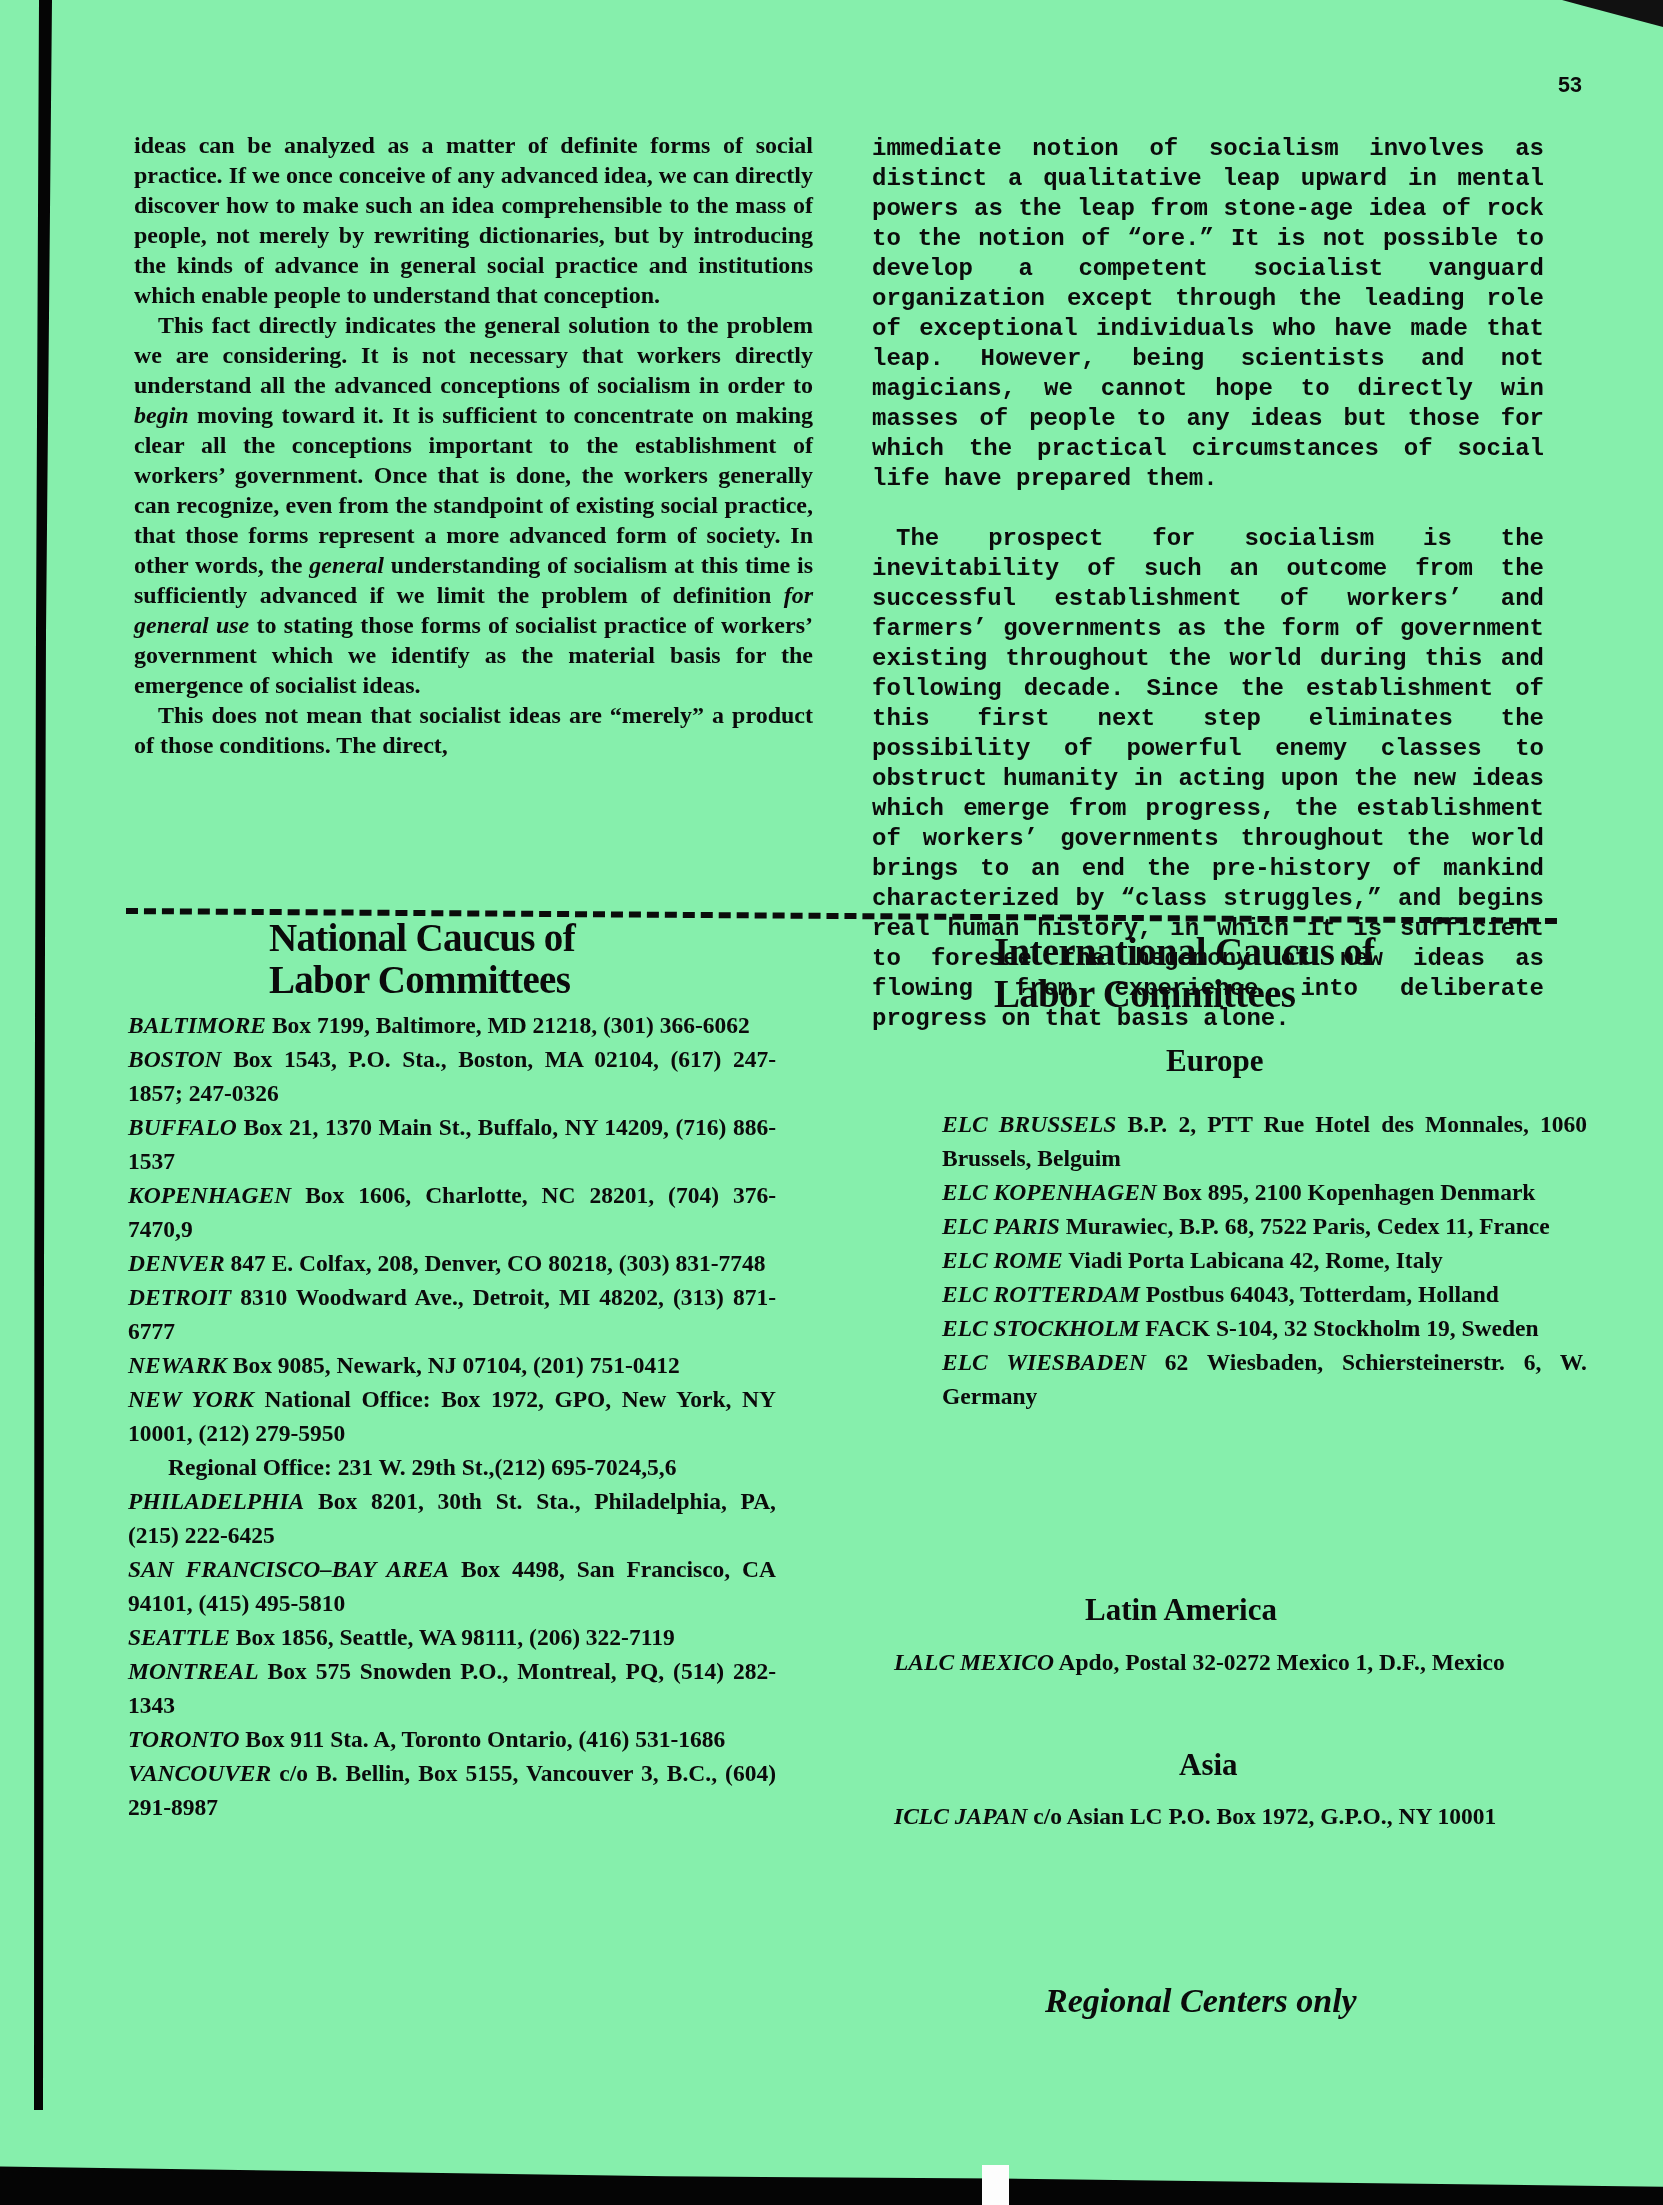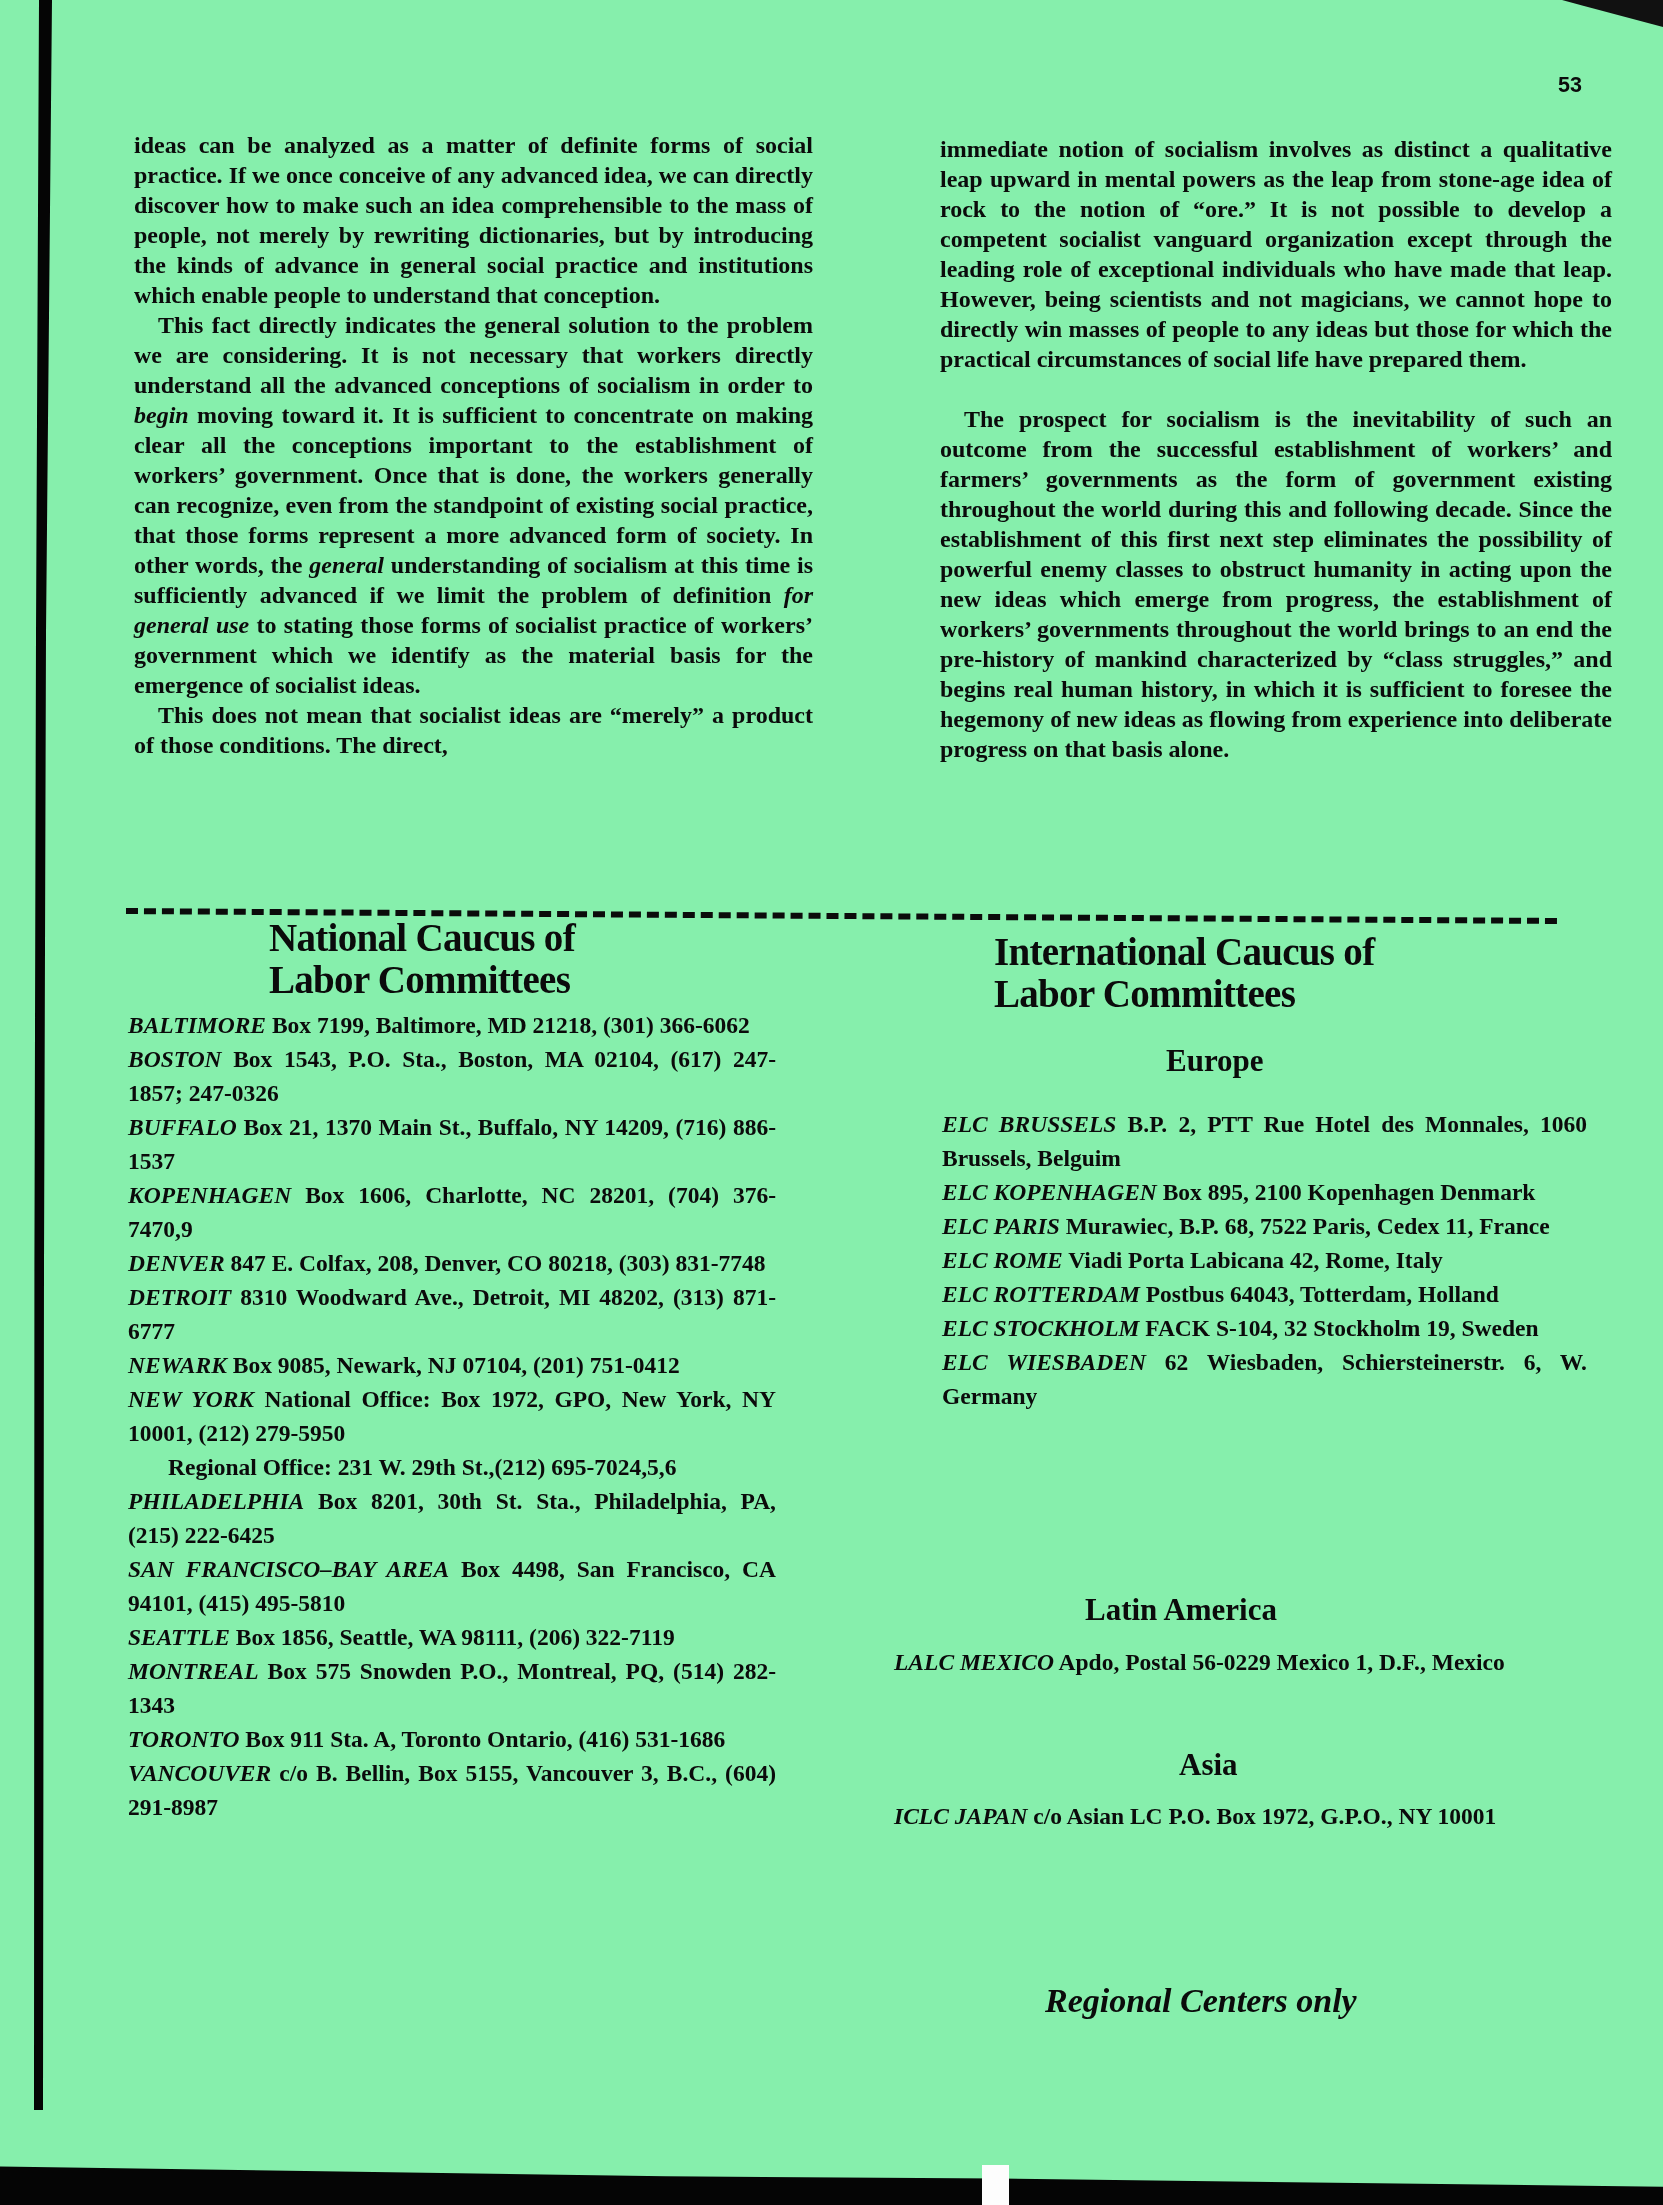--- a/index.html
+++ b/index.html
@@ -26,21 +26,21 @@
 
   .page-number {
     position: absolute; left: 1558px; top: 73px;
     font-family: "Liberation Sans", sans-serif; font-weight: 700; font-size: 21.5px;
   }
 
   .col { position: absolute; font-size: 24px; line-height: 30px; text-align: justify; font-weight: 700; }
   .col p { margin: 0; }
   .col p.indent { text-indent: 24px; }
   .col-left-top { left: 134px; top: 130px; width: 679px; }
-  .col-right-top { left: 940px; top: 134px; width: 672px; }
+  .col-right-top { left: 872px; top: 134px; width: 672px; font-family: Liberation Mono, monospace; }
   .col-right-top p.second { margin-top: 30px; }
   em { font-style: italic; }
 
   .divider {
     position: absolute; left: 126px; top: 908px; width: 1431px; height: 0;
     border-top: 6px dashed #0b0b0b; transform: rotate(0.4deg); transform-origin: left;
   }
 
   .section-title {
     position: absolute; font-weight: 700; font-size: 39px; line-height: 42px; letter-spacing: -0.7px;
@@ -123,21 +123,21 @@
       <p class="entry"><span class="city">ELC KOPENHAGEN</span><span> Box 895, 2100 Kopenhagen Denmark</span></p>
       <p class="entry"><span class="city">ELC PARIS</span><span> Murawiec, B.P. 68, 7522 Paris, Cedex 11, France</span></p>
       <p class="entry"><span class="city">ELC ROME</span><span> Viadi Porta Labicana 42, Rome, Italy</span></p>
       <p class="entry"><span class="city">ELC ROTTERDAM</span><span> Postbus 64043, Totterdam, Holland</span></p>
       <p class="entry"><span class="city">ELC STOCKHOLM</span><span> FACK S-104, 32 Stockholm 19, Sweden</span></p>
       <p class="entry"><span class="city">ELC WIESBADEN</span><span> 62 Wiesbaden, Schiersteinerstr. 6, W. Germany</span></p>
     </div>
 
   <div class="region-heading rh-latin">Latin America</div>
   <div class="dir dir-latin" id="dir-latin">
-      <p class="entry"><span class="city">LALC MEXICO</span><span> Apdo, Postal 56-0229 Mexico 1, D.F., Mexico</span></p>
+      <p class="entry"><span class="city">LALC MEXICO</span><span> Apdo, Postal 32-0272 Mexico 1, D.F., Mexico</span></p>
     </div>
 
   <div class="region-heading rh-asia">Asia</div>
   <div class="dir dir-asia" id="dir-asia">
       <p class="entry"><span class="city">ICLC JAPAN</span><span> c/o Asian LC P.O. Box 1972, G.P.O., NY 10001</span></p>
     </div>
 
   <div class="regional-note">Regional Centers only</div>
 </div>
 

